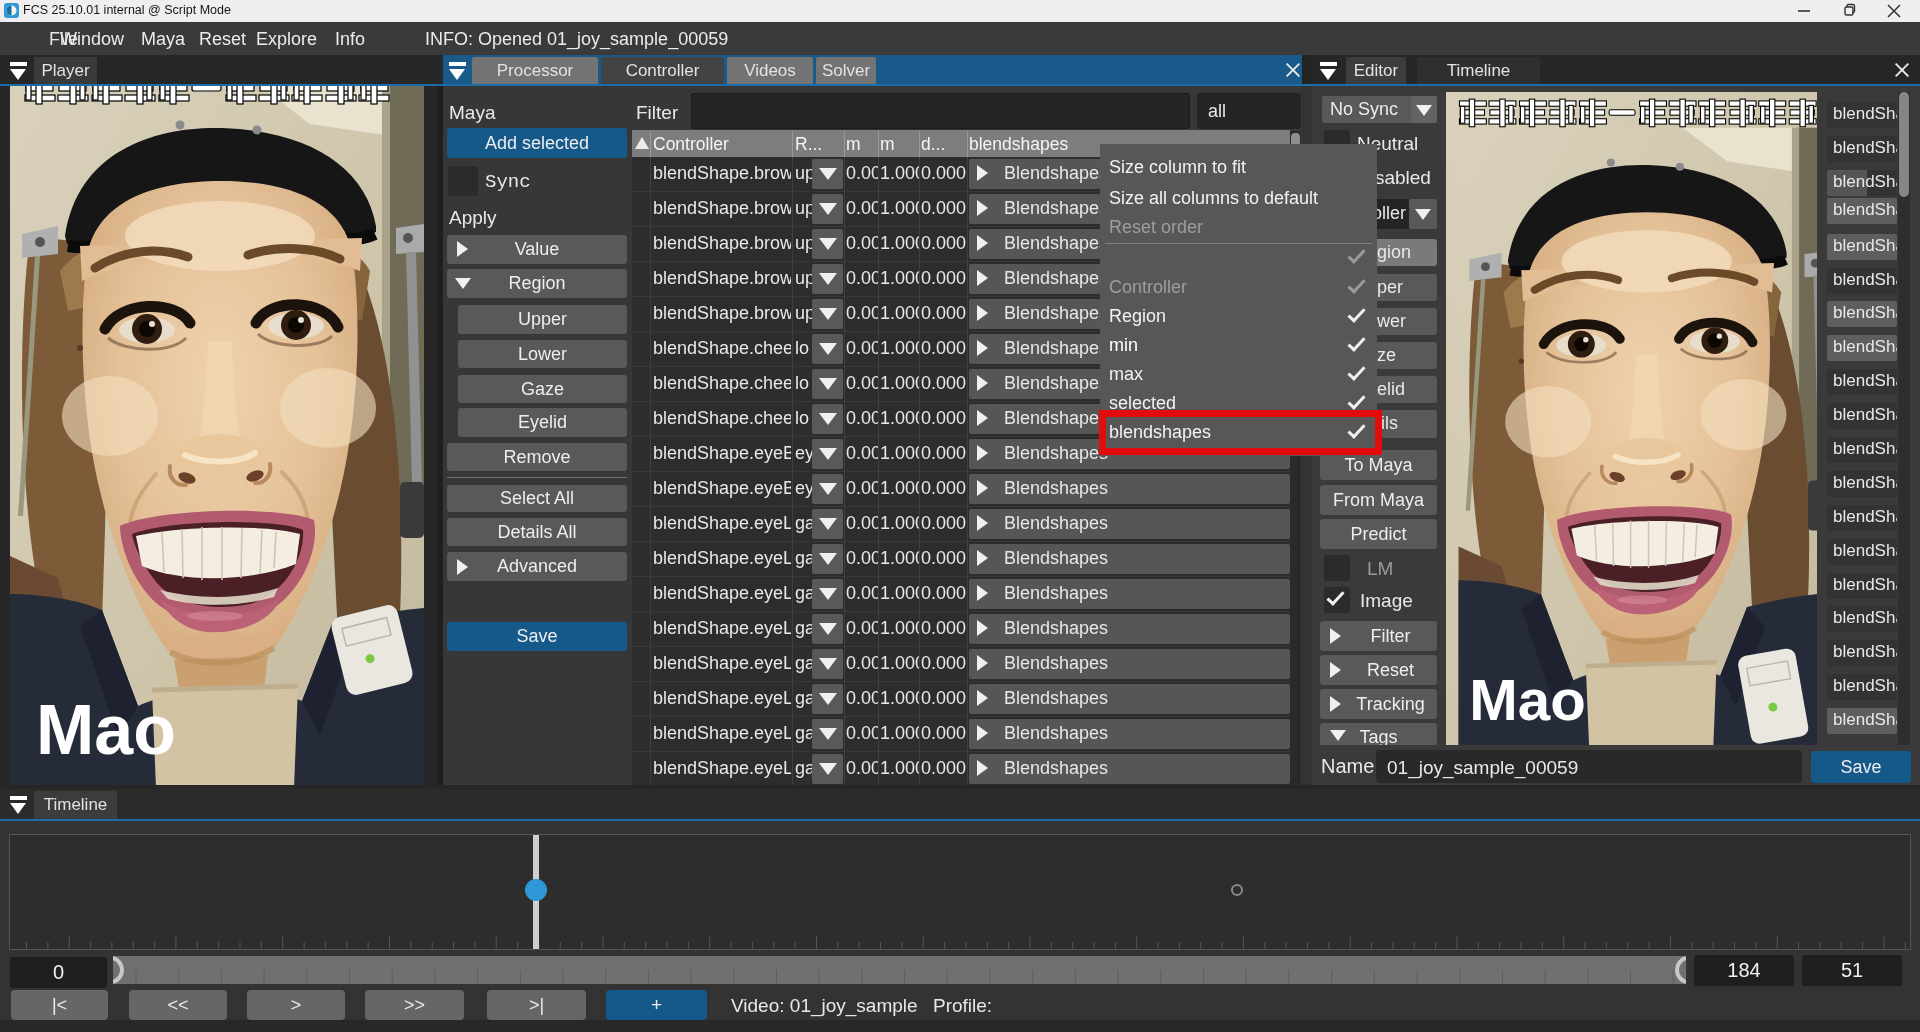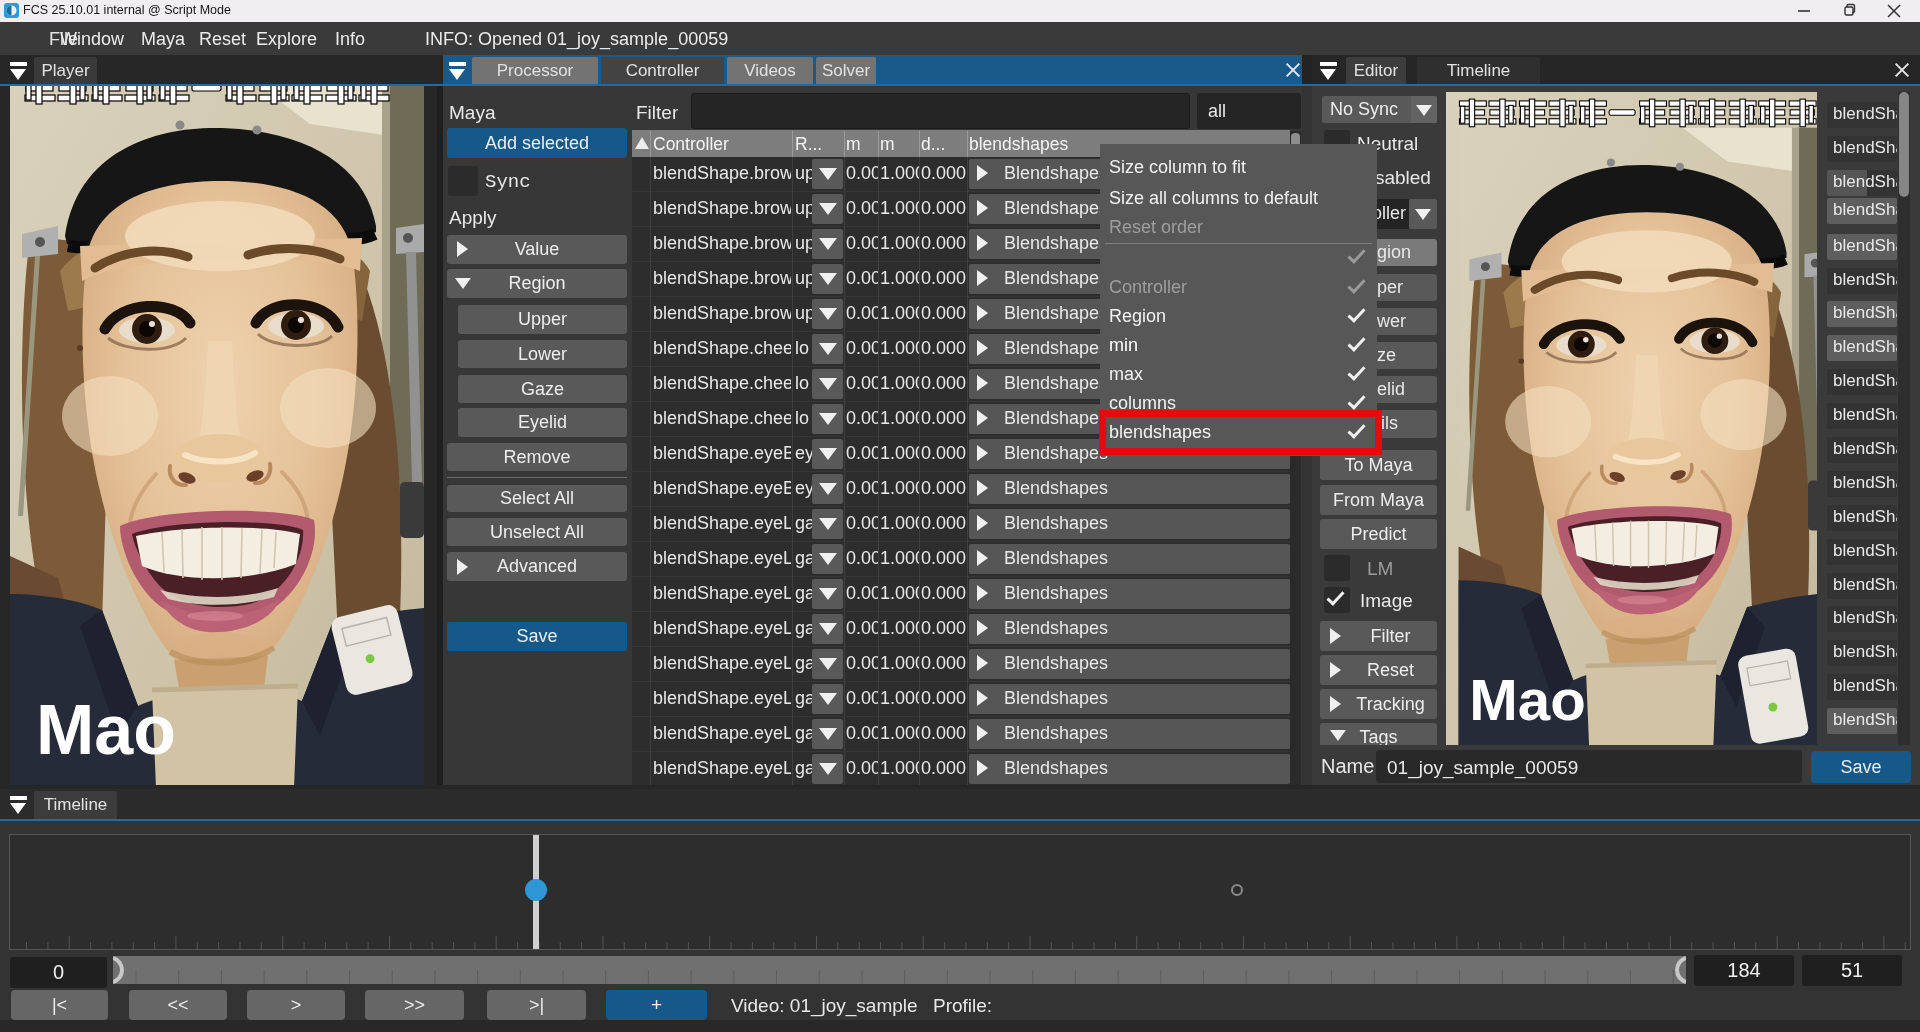--- a/index.html
+++ b/index.html
@@ -237,21 +237,21 @@
 <div class="tri-r abs" style="left:457px;top:241px;"></div>
 <div class="btn" style="left:447px;top:269px;width:180px;height:29px;">Region</div>
 <div class="tri-d abs" style="left:455px;top:278px;"></div>
 <div class="btn" style="left:458px;top:305px;width:169px;height:29px;">Upper</div>
 <div class="btn" style="left:458px;top:340px;width:169px;height:28px;">Lower</div>
 <div class="btn" style="left:458px;top:375px;width:169px;height:28px;">Gaze</div>
 <div class="btn" style="left:458px;top:408px;width:169px;height:29px;">Eyelid</div>
 <div class="btn" style="left:447px;top:443px;width:180px;height:28px;">Remove</div>
 <div class="abs" style="left:447px;top:477px;width:180px;height:1px;background:#6e6e6e;"></div>
 <div class="btn" style="left:447px;top:485px;width:180px;height:27px;">Select All</div>
-<div class="btn" style="left:447px;top:518px;width:180px;height:28px;">Unselect All</div>
+<div class="btn" style="left:447px;top:518px;width:180px;height:28px;">Details All</div>
 <div class="btn" style="left:447px;top:552px;width:180px;height:29px;">Advanced</div>
 <div class="tri-r abs" style="left:457px;top:559px;"></div>
 <div class="btn blue" style="left:447px;top:622px;width:180px;height:29px;">Save</div>
 <div class="txt" style="left:636px;top:102px;font-size:19px;">Filter</div>
 <div class="abs" style="left:691px;top:93px;width:499px;height:36px;background:#252525;border:1px solid #1b1b1b;border-radius:3px;"></div>
 <div class="abs" style="left:1197px;top:93px;width:104px;height:36px;background:#252525;border-radius:3px;"></div>
 <div class="txt" style="left:1208px;top:101px;font-size:18px;">all</div>
 <div class="abs" style="left:632px;top:130px;width:658px;height:27px;background:#7d7d7d;"></div>
 <svg class="abs" style="left:634px;top:136px" width="16" height="14">
     <path d="M8 1 L15 13 L1 13 Z" fill="#ececec"></path>
@@ -1032,17 +1032,17 @@
 <div class="txt" style="left:1109px;top:217px;font-size:18px;color:#9e9e9e;">Reset order</div>
 <div class="ck ckg" style="left:1352px;top:246px;"></div>
 <div class="txt" style="left:1109px;top:277px;font-size:18px;color:#9e9e9e;">Controller</div>
 <div class="ck ckg" style="left:1352px;top:276px;"></div>
 <div class="txt" style="left:1109px;top:306px;font-size:18px;color:#f2f2f2;">Region</div>
 <div class="ck" style="left:1352px;top:305px;"></div>
 <div class="txt" style="left:1109px;top:335px;font-size:18px;color:#ffffff;">min</div>
 <div class="ck" style="left:1352px;top:334px;"></div>
 <div class="txt" style="left:1109px;top:364px;font-size:18px;color:#f2f2f2;">max</div>
 <div class="ck" style="left:1352px;top:363px;"></div>
-<div class="txt" style="left:1109px;top:393px;font-size:18px;color:#f2f2f2;">columns</div>
+<div class="txt" style="left:1109px;top:393px;font-size:18px;color:#f2f2f2;">selected</div>
 <div class="ck" style="left:1352px;top:392px;"></div>
 <div class="txt" style="left:1109px;top:422px;font-size:18px;color:#f2f2f2;">blendshapes</div>
 <div class="ck" style="left:1352px;top:421px;"></div>
 <div class="abs" style="left:1105px;top:243px;width:267px;height:1px;background:#7e7e7e;"></div>
 <div class="abs" style="left:1099px;top:410px;width:283px;height:45px;border:7px solid #e30b0b;"></div>
 </body></html>

